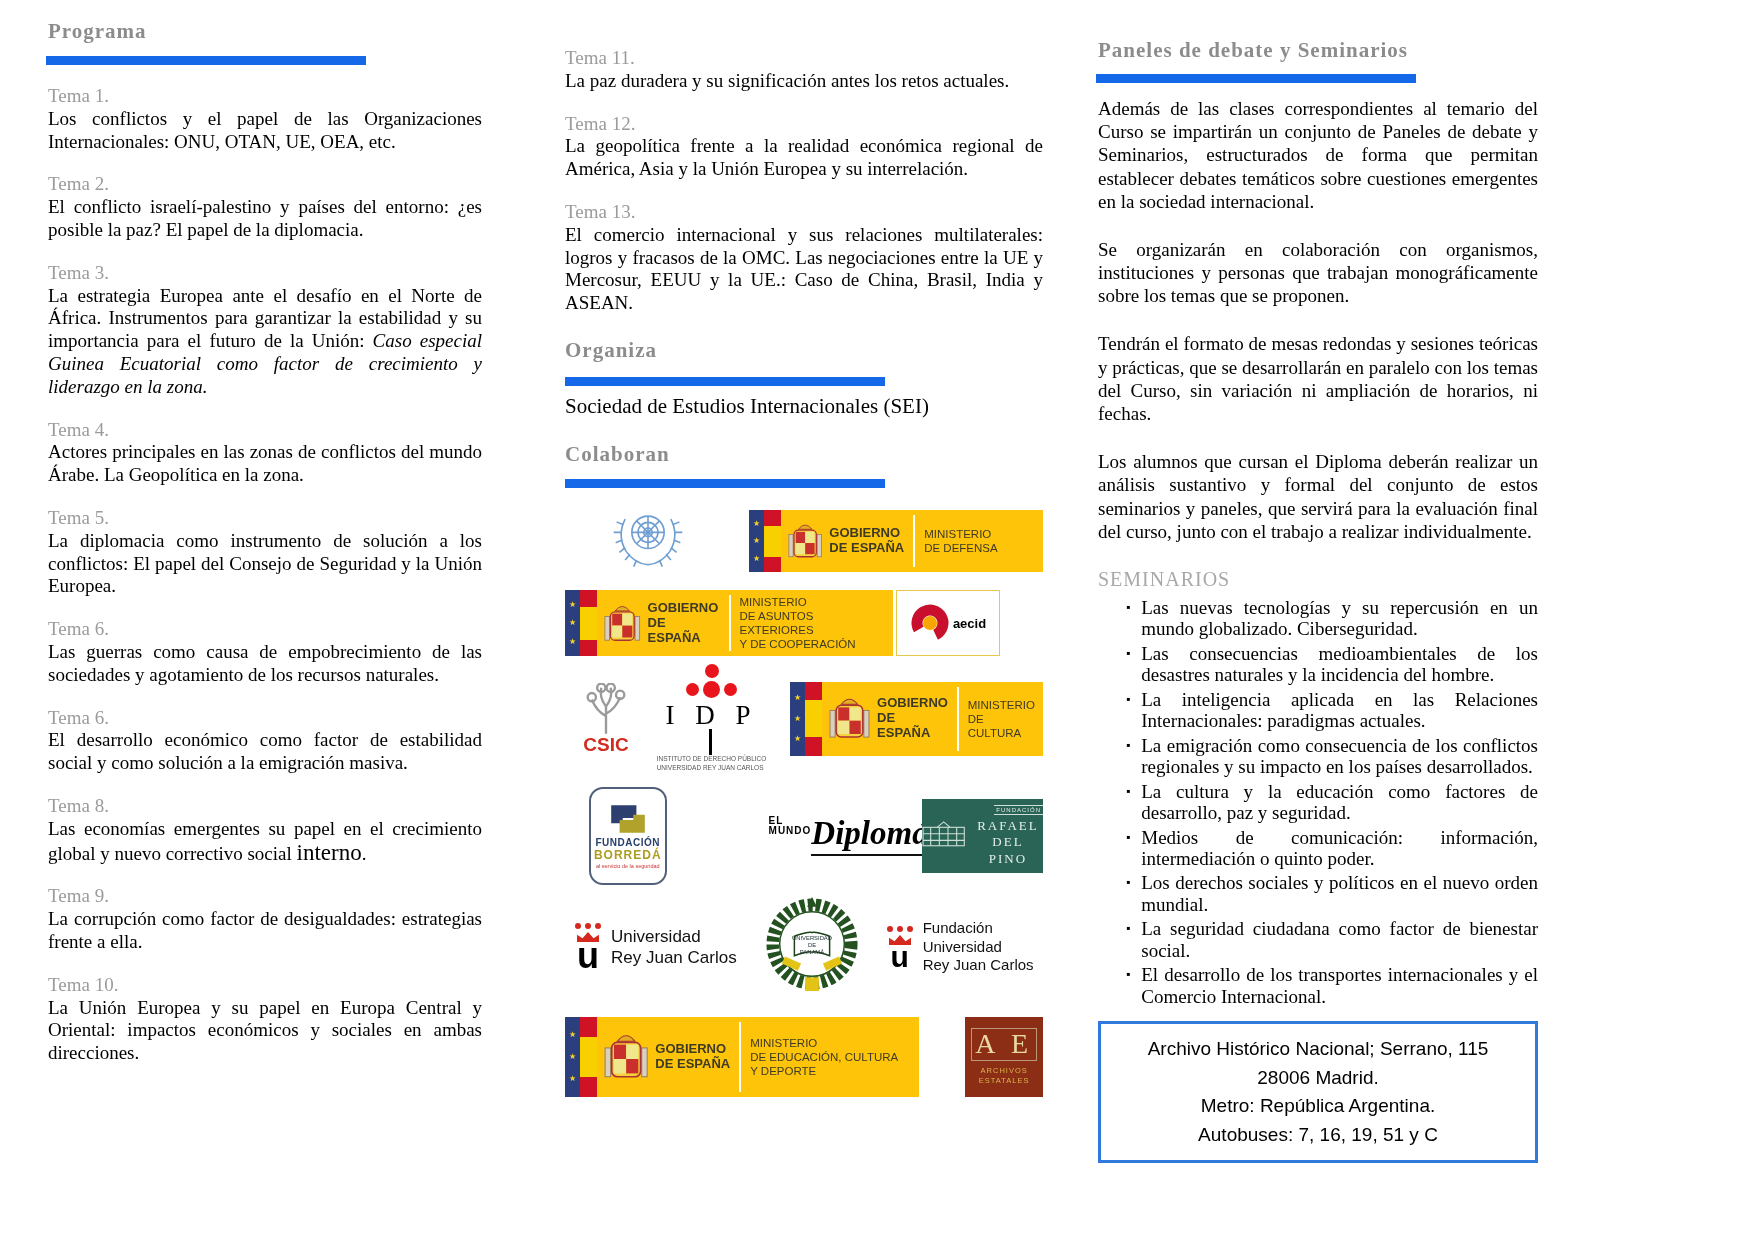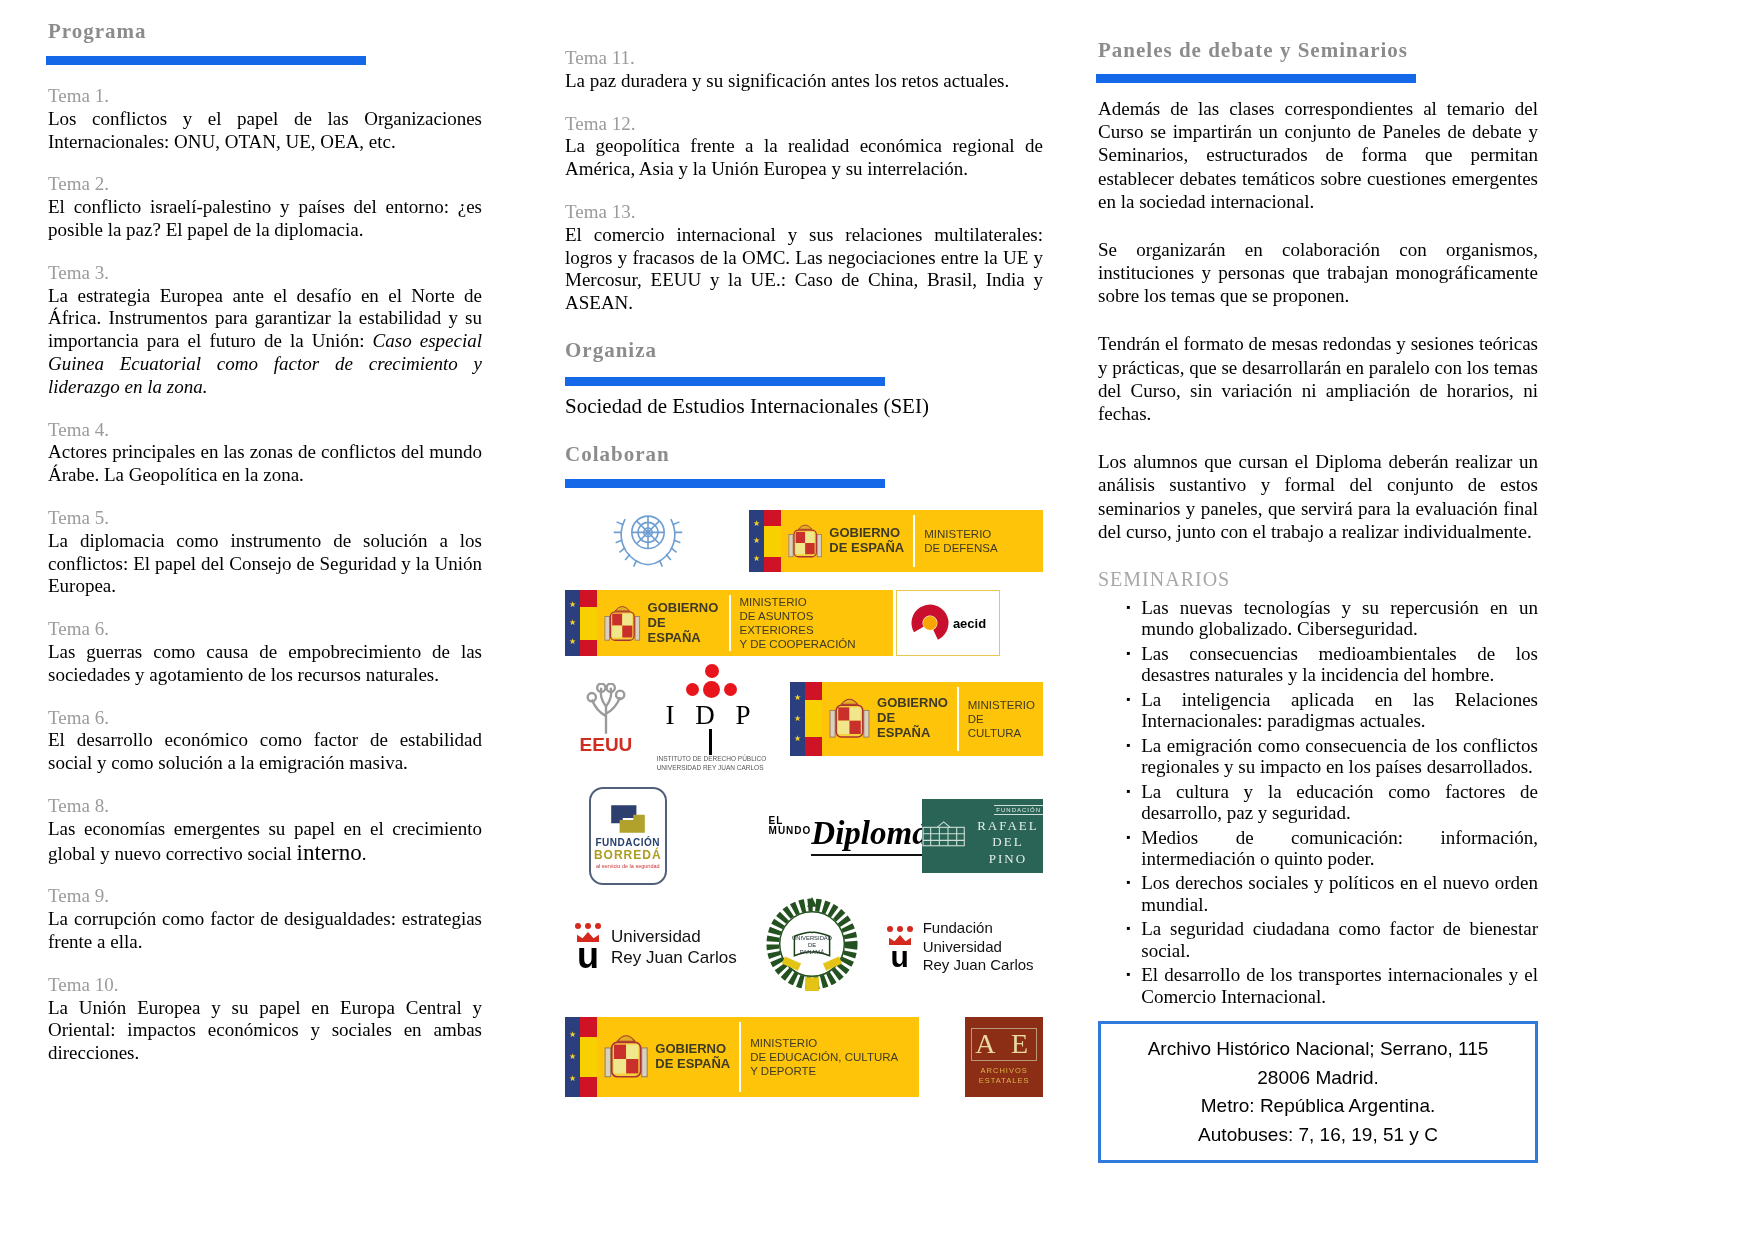--- a/index.html
+++ b/index.html
@@ -281,21 +281,21 @@
         <div class="logo csic">
           <svg viewBox="0 0 40 44" width="50" height="52">
         <g stroke="#9a9a9a" fill="none" stroke-width="2">
           <path d="M20 43 V20 M20 28 Q12 24 8 14 M20 26 Q28 22 32 12 M20 20 Q14 12 16 4 M20 20 Q26 12 24 4"></path>
           <circle cx="8" cy="12" r="3.5"></circle>
               <circle cx="16" cy="4" r="3.5"></circle>
               <circle cx="24" cy="4" r="3.5"></circle>
               <circle cx="32" cy="10" r="3.5"></circle>
         </g>
           </svg>
-          <b class="csic-t">EEUU</b>
+          <b class="csic-t">CSIC</b>
         </div>
         <div class="logo idp">
           <div class="idots">
         <i class="d1"></i>
             <div class="drow">
               <i></i>
               <i class="mid"></i>
               <i></i>
             </div>
           </div>

